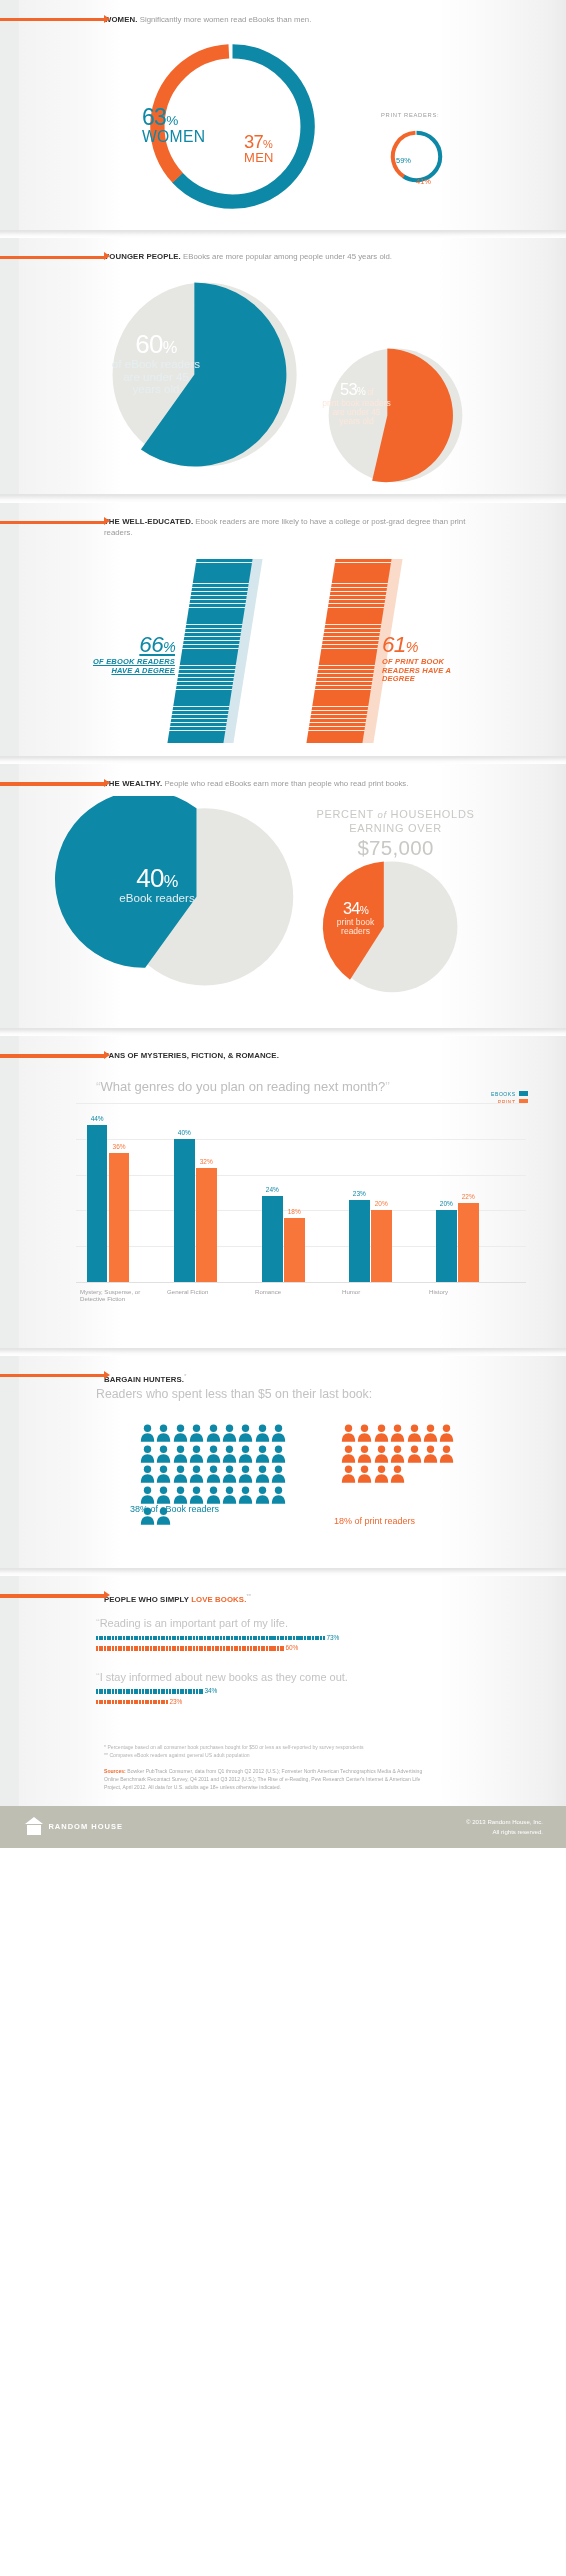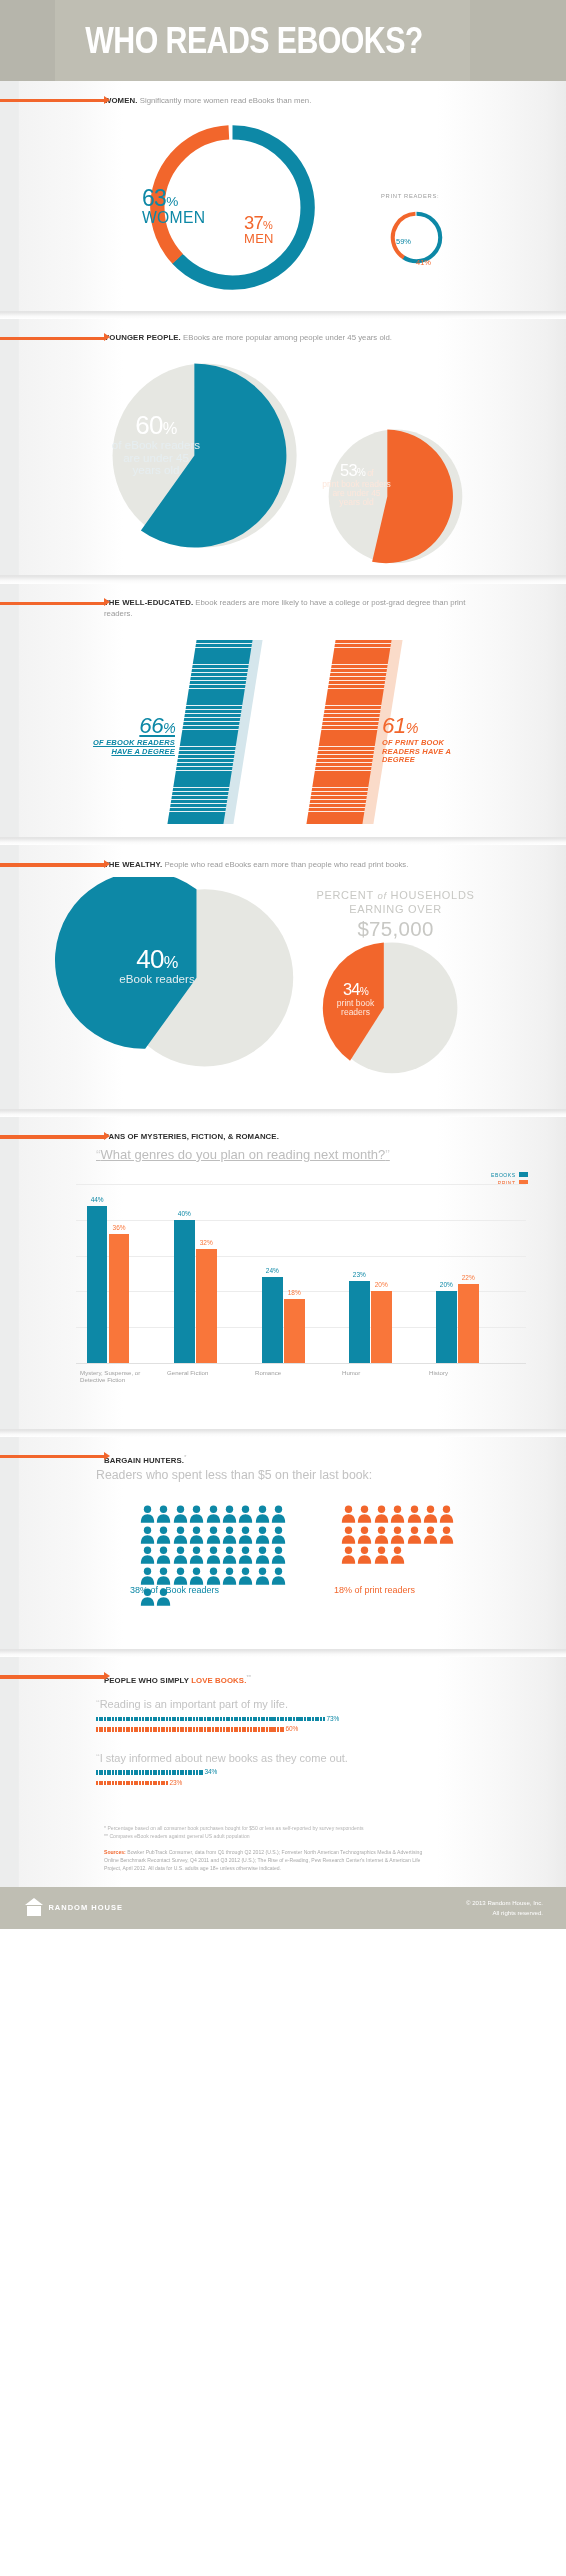--- a/index.html
+++ b/index.html
@@ -178,22 +178,22 @@
     line-height: 1.25;
   }
   .wealth-note .l1 { font-size: 11px; letter-spacing: 0.7px; }
   .wealth-note .l1 i { font-size: 9.6px; }
   .wealth-note .l2 { font-size: 11px; letter-spacing: 0.7px; }
   .wealth-note .l3 { font-size: 20.5px; letter-spacing: 0.3px; }
 
   
   .chart-area { position: relative; height: 287px; padding: 0 0 0 0; }
   .chart-question {
-    position: absolute; left: 96px; top: 5px;
-    font-size: 13px; color: #bdbdbd; text-decoration: underline;
+    position: absolute; left: 96px; top: 18px;
+    font-size: 13px; color: #bdbdbd;
   }
   .chart-question .q { color: #d6d6d6; font-size: 13.6px; }
   .legend { position: absolute; right: 38px; top: 30px; text-align: right; }
   .legend div { font-size: 5.1px; letter-spacing: 0.5px; margin-bottom: 1.4px; }
   .legend .sw { display:inline-block; width: 9px; height: 4.8px; margin-left: 3.4px; vertical-align: 0.7px; }
   .legend .e { color: #0d88a6; }
   .legend .p { color: #f2662c; }
   .plot {
     position: absolute;
     left: 76px; top: 42px;
@@ -336,23 +336,20 @@
     color: #ffffff;
     font-size: 6.1px;
     line-height: 1.5;
   }
 </style>
 </head>
 <body>
 
 <div class="page">
 
-  <div class="header">
-    <div class="header-title">WHO READS EBOOKS?</div>
-  </div>
 
   <div class="section">
     <div class="callout">
       <div class="arrow"></div>
       <div class="callout-text">
         <b>WOMEN.</b>
         <span>Significantly more women read eBooks than men.</span>
       </div>
     </div>
 
@@ -734,21 +731,21 @@
             <circle cx="11" cy="6" r="5.4" fill="#f2662c"></circle>
             <path d="M1.2 26 C1.2 17.5 5 13.5 11 13.5 C17 13.5 20.8 17.5 20.8 26 Z" fill="#f2662c"></path>
           </svg><svg class="person" width="15" height="18" viewBox="0 0 22 26">
             <circle cx="11" cy="6" r="5.4" fill="#f2662c"></circle>
             <path d="M1.2 26 C1.2 17.5 5 13.5 11 13.5 C17 13.5 20.8 17.5 20.8 26 Z" fill="#f2662c"></path>
           </svg><svg class="person" width="15" height="18" viewBox="0 0 22 26">
             <circle cx="11" cy="6" r="5.4" fill="#f2662c"></circle>
             <path d="M1.2 26 C1.2 17.5 5 13.5 11 13.5 C17 13.5 20.8 17.5 20.8 26 Z" fill="#f2662c"></path>
           </svg></div>
       <div class="bargain-caption teal" style="left:130px; top:120px;">38% of eBook readers</div>
-      <div class="bargain-caption orange" style="left:334px; top:120px;">18%  of print readers</div>
+      <div class="bargain-caption orange" style="left:334px; top:132px;">18%  of print readers</div>
     </div>
   </div>
 
   <div class="sec-divider"></div>
 
   <div class="section">
     <div class="callout">
       <div class="arrow"></div>
       <div class="callout-text">
         <b>PEOPLE WHO SIMPLY </b><b style="color:#f2662c">LOVE BOOKS.</b><sup>**</sup>

